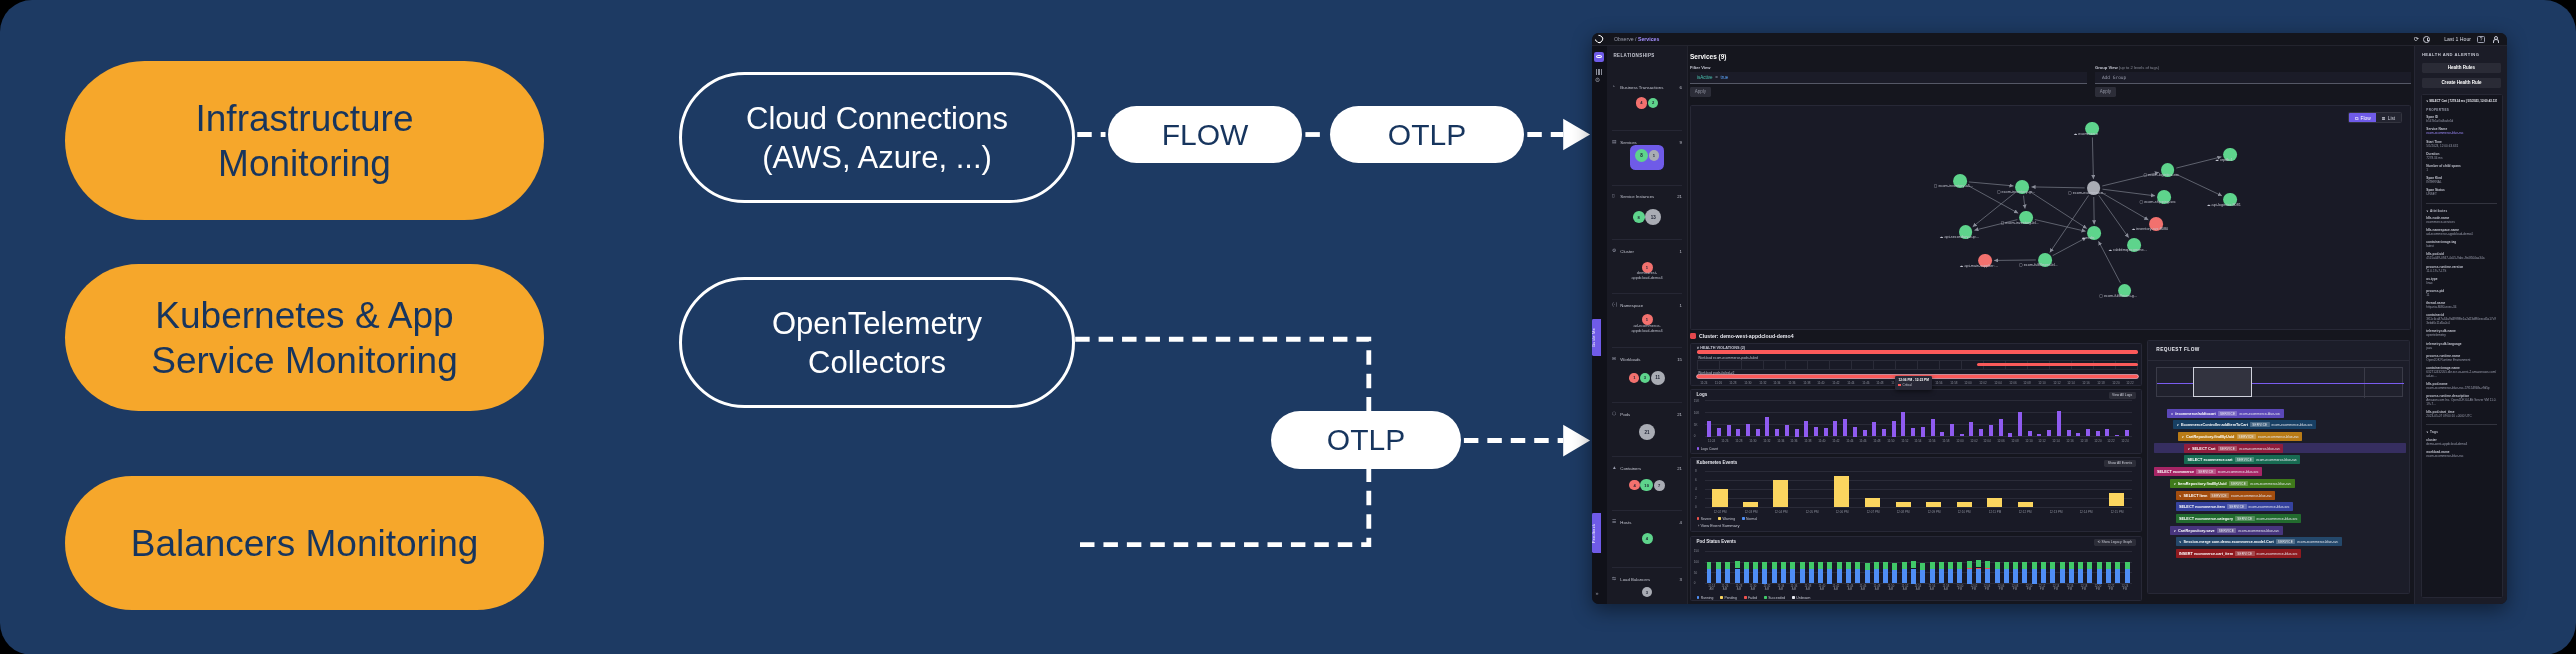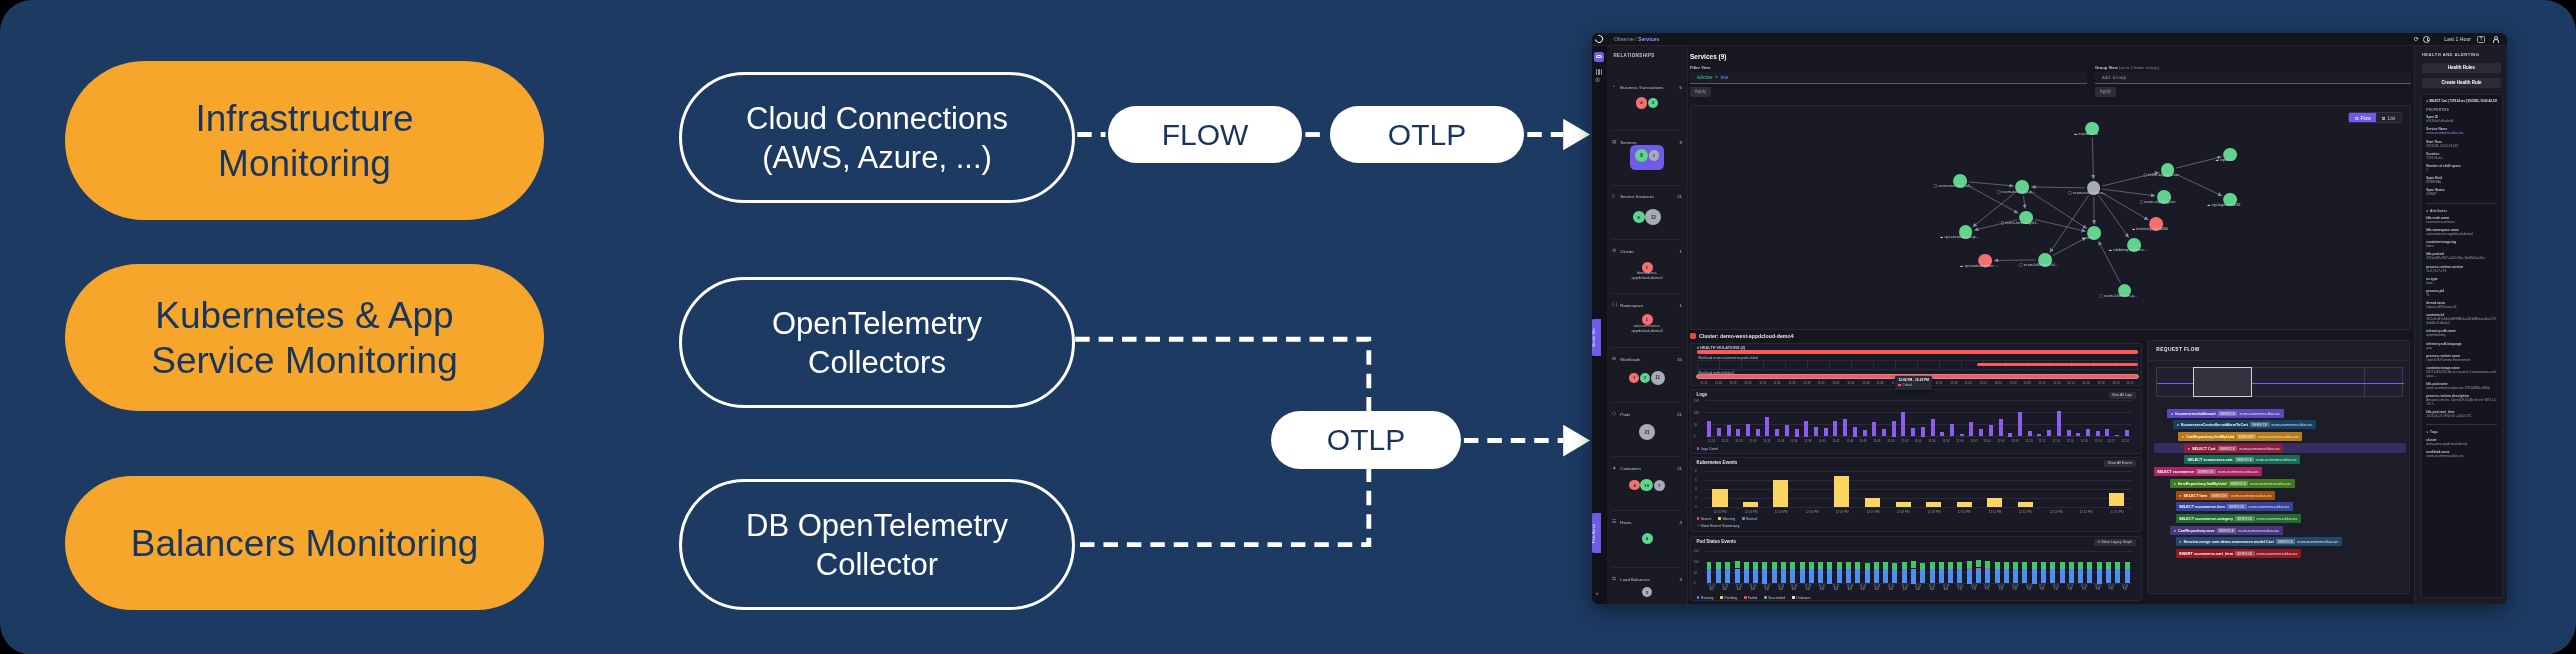--- a/index.html
+++ b/index.html
@@ -124,22 +124,20 @@
   <div class="pill" style="top:264px;height:147px;">Kubernetes &amp; App
 Service Monitoring</div>
   <div class="pill" style="top:61px;height:159px;">Infrastructure
 Monitoring</div>
   <div class="pill" style="top:476px;height:134px;">Balancers Monitoring</div>
 
   <div class="srcpill" style="top:72px;">Cloud Connections
 (AWS, Azure, ...)</div>
   <div class="srcpill" style="top:277px;">OpenTelemetry
 Collectors</div>
-  <div class="srcpill" style="top:479px;">DB OpenTelemetry
-Collector</div>
 
   <svg class="abs" style="left:0;top:0;" width="1599" height="655" viewBox="0 0 2320 950">
     <g stroke="#ffffff" stroke-width="7" fill="none" stroke-dasharray="21 13">
       <path d="M1563 195 H1604"></path>
       <path d="M1894 195 H1926"></path>
       <path d="M2216 195 H2268"></path>
       <path d="M1560 492 H1986 V790 H1563"></path>
       <path d="M2124 639 H2268"></path>
     </g>
     <polygon points="2268,172 2307,195 2268,218" fill="#ffffff"></polygon>

